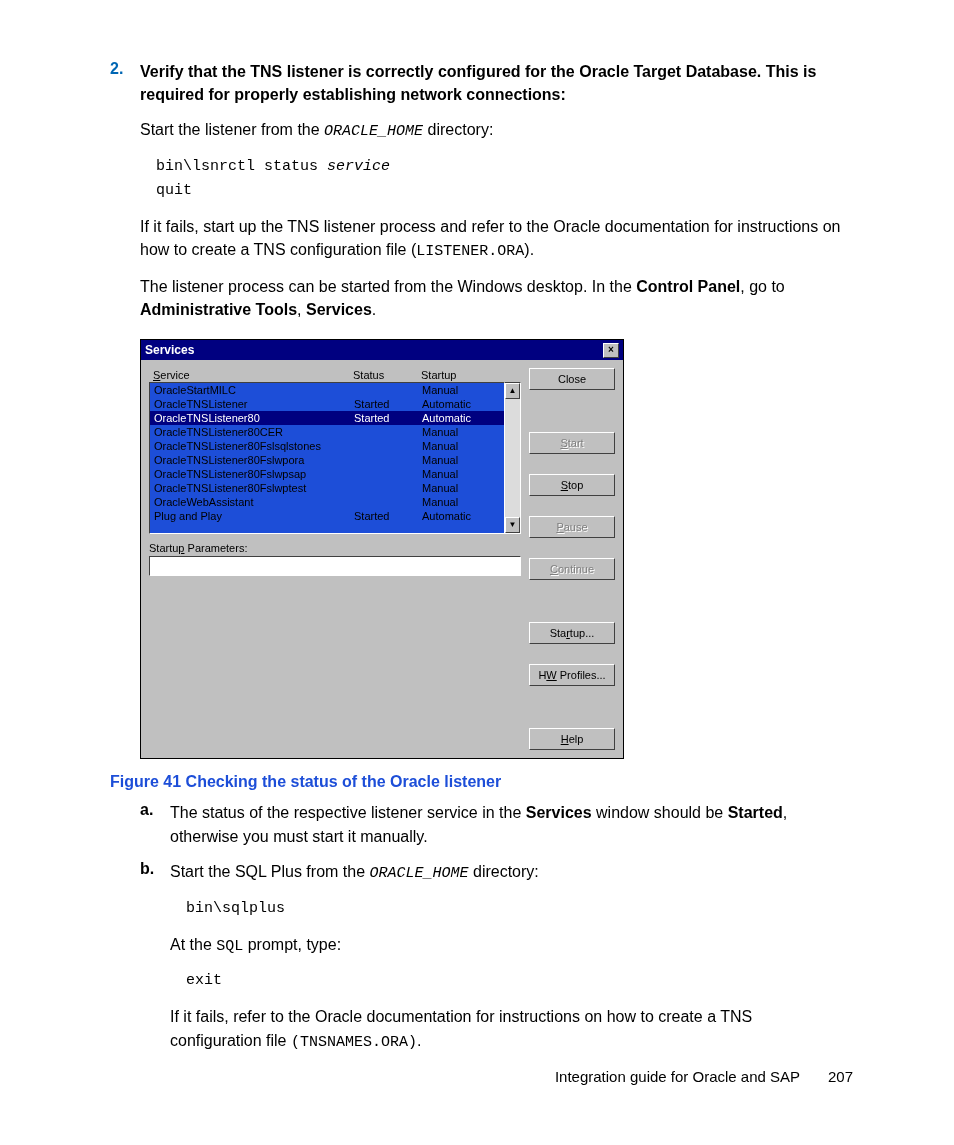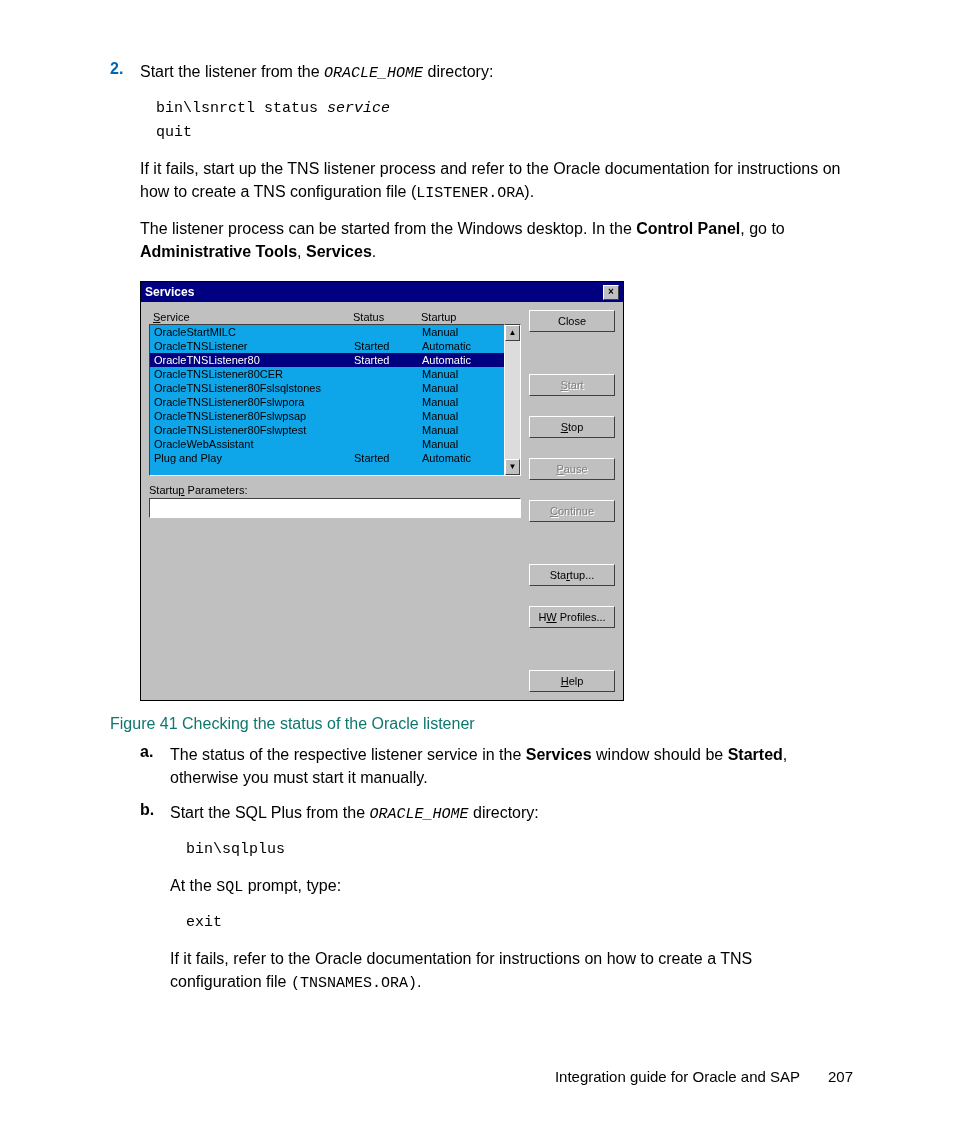--- a/index.html
+++ b/index.html
@@ -30,22 +30,22 @@
     width: 30px;
     flex-shrink: 0;
   }
   .step-body { flex: 1; font-size: 16px; line-height: 1.45; }
   .step-body p { margin: 0 0 12px 0; }
   .bold { font-weight: bold; }
   .mono { font-family: "Courier New", monospace; font-size: 15px; }
   .mono-italic { font-family: "Courier New", monospace; font-style: italic; font-size: 15px; margin-top: 8px; }
   .codeblock { font-family: "Courier New", monospace; font-size: 15px; margin: 8px 0 12px 16px; line-height: 1.6; }
   .fig-caption {
-    color: #0f766e;
-    font-weight: normal;
+    color: #1d4ed8;
+    font-weight: bold;
     font-size: 16px;
     margin: 14px 0 10px 0;
   }
   .indent { margin-left: 30px; }
   .footer {
     position: absolute;
     bottom: 60px;
     right: 101px;
     font-size: 15px;
   }
@@ -107,21 +107,21 @@
     text-align: center;
     line-height: 20px;
     position: relative;
   }
   .winbtn.disabled { color: #808080; text-shadow: 1px 1px 0 #fff; }
   .winbtn .ul { text-decoration: underline; }
   .gap-small { height: 2px; }
   .listwrap { display:flex; }
   .listbox {
     flex:1;
-    background: #0ea5e9;
+    background: #1d4ed8;
     border-top: 1px solid #404040;
     border-left: 1px solid #404040;
     border-right: 1px solid #fff;
     border-bottom: 1px solid #fff;
     height: 150px;
     overflow: hidden;
   }
   .scrollbar {
     width: 15px;
     background: #dcdcdc;
@@ -160,20 +160,21 @@
     width: 370px;
   }
 </style>
 </head>
 <body>
 
 <div class="page">
   <div class="step-row">
     <div class="step-num">2.</div>
     <div class="step-body">
+      <p class="bold">Verify that the TNS listener is correctly configured for the Oracle Target Database. This is required for properly establishing network connections:</p>
       <p>
         <span>Start the listener from the </span><span class="mono-italic">ORACLE_HOME</span><span> directory:</span>
       </p>
       <div class="codeblock">
         <div><span>bin\lsnrctl status </span><span style="font-style:italic">service</span></div>
         <div>quit</div>
       </div>
       <p>
         <span>If it fails, start up the TNS listener process and refer to the Oracle documentation for instructions on how to create a TNS configuration file (</span><span class="mono">LISTENER.ORA</span><span>).</span>
       </p>

